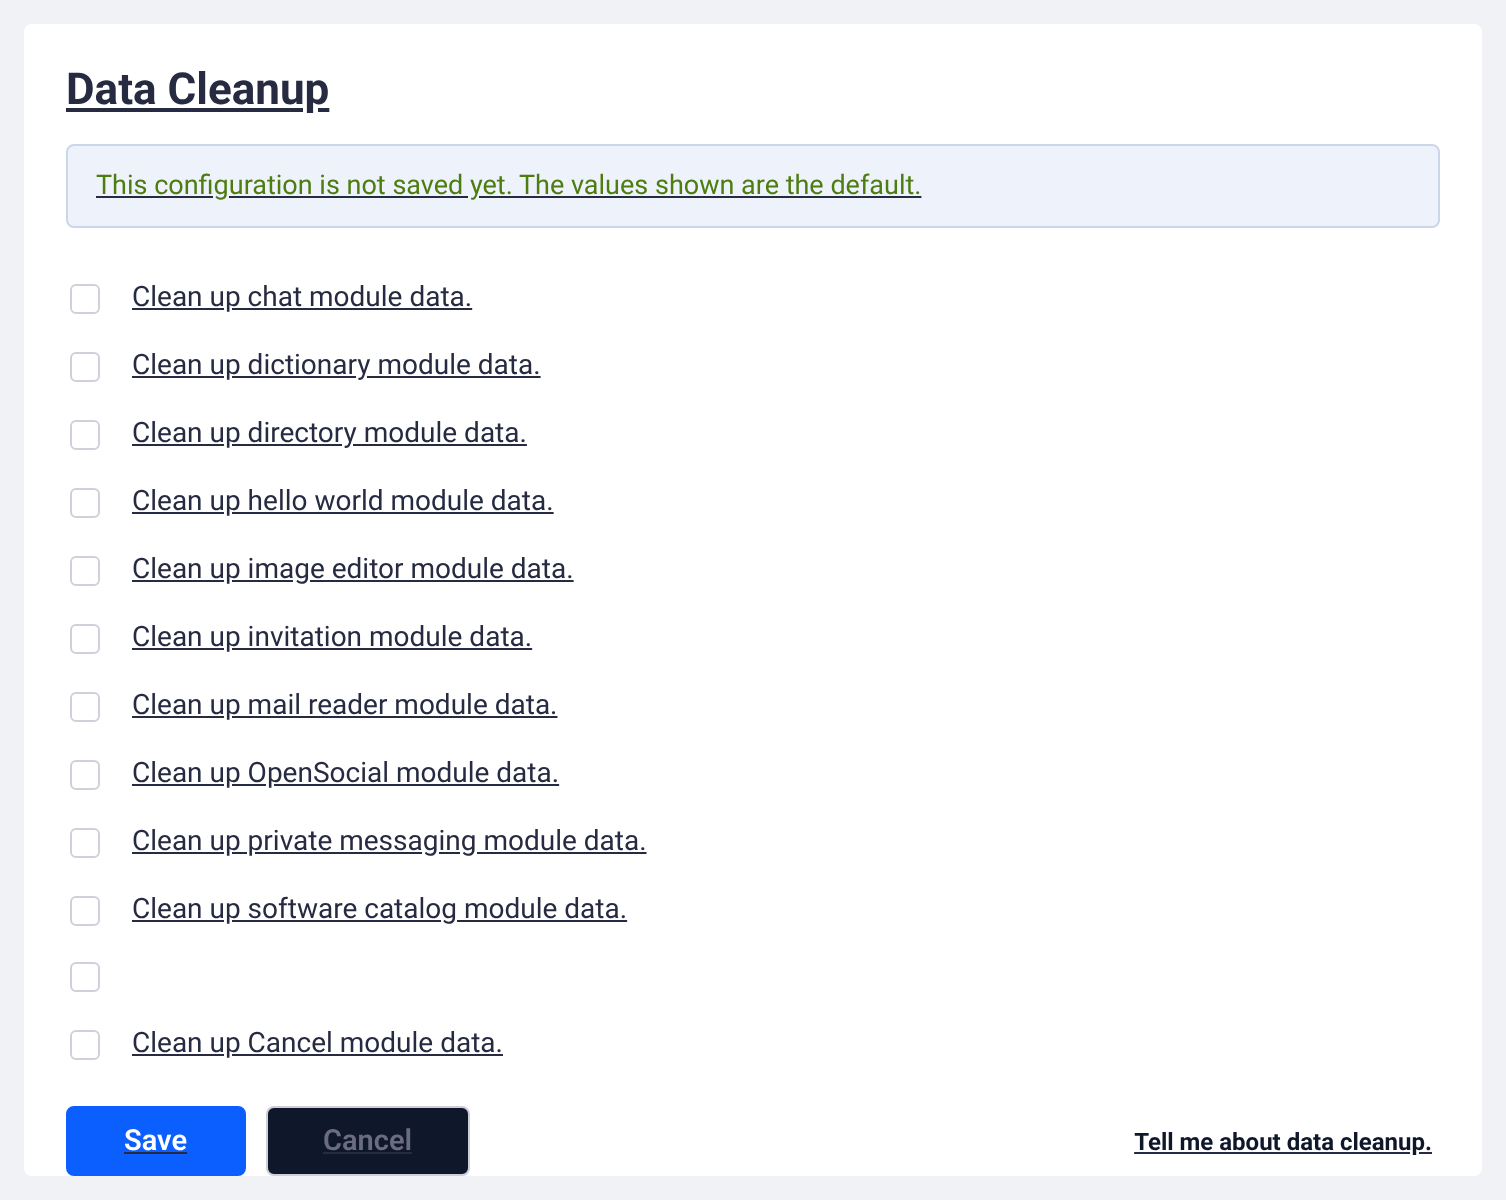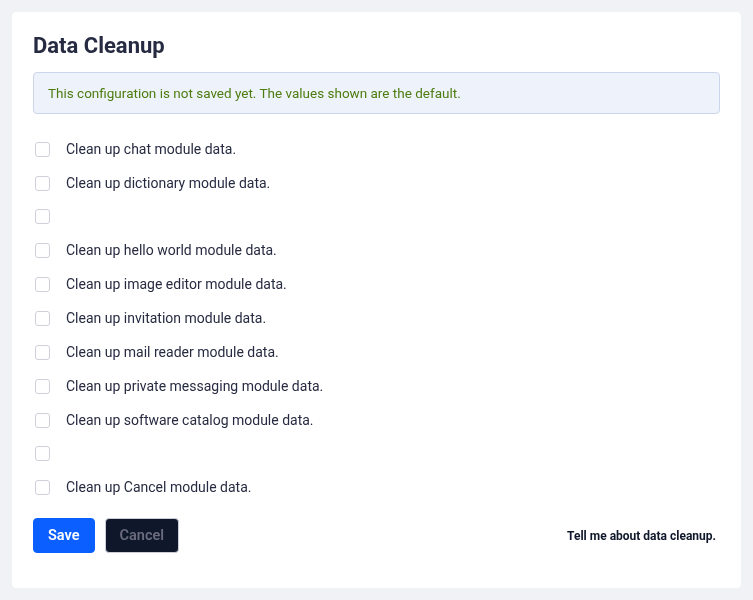--- a/index.html
+++ b/index.html
@@ -15,20 +15,21 @@
       height: 600px;
       color: #272b41;
     }
     .panel {
       background: #ffffff;
       border: 1px solid #fff;
       border-radius: 4px;
       padding: 20px 20px 18px 20px;
       height: 100%;
       position: relative;
+      text-decoration: underline;
     }
     .page-title {
       font-size: 22px;
       font-weight: 700;
       color: #272b41;
       margin-bottom: 14px;
     }
     .info-banner {
       background: #eef2fa;
       border: 1px solid #cbd6eb;
@@ -77,21 +78,21 @@
       justify-content: space-between;
       margin-top: 14px;
     }
     .button-group-left {
       display: flex;
       gap: 10px;
     }
     .btn {
       font-size: 14.5px;
       font-weight: 600;
-      padding: 8px 14px;
+      padding: 8px 28px;
       border-radius: 4px;
       border: 1px solid transparent;
       cursor: pointer;
       font-family: inherit;
     }
     .btn-primary {
       background: #0b5fff;
       color: #ffffff;
       border-color: #0b5fff;
     }
@@ -122,36 +123,41 @@
       <label class="checkbox-row">
         <input type="checkbox" class="checkbox-box" style="">
         <span class="checkbox-label">Clean up chat module data.</span>
       </label>
       <label class="checkbox-row">
         <input type="checkbox" class="checkbox-box" style="">
         <span class="checkbox-label">Clean up dictionary module data.</span>
       </label>
       <label class="checkbox-row">
         <input type="checkbox" class="checkbox-box" style="">
+        <span class="checkbox-label">Clean up directory module data.</span>
       </label>
       <label class="checkbox-row">
         <input type="checkbox" class="checkbox-box" style="">
         <span class="checkbox-label">Clean up hello world module data.</span>
       </label>
       <label class="checkbox-row">
         <input type="checkbox" class="checkbox-box" style="">
         <span class="checkbox-label">Clean up image editor module data.</span>
       </label>
       <label class="checkbox-row">
         <input type="checkbox" class="checkbox-box" style="">
         <span class="checkbox-label">Clean up invitation module data.</span>
       </label>
       <label class="checkbox-row">
         <input type="checkbox" class="checkbox-box" style="">
         <span class="checkbox-label">Clean up mail reader module data.</span>
+      </label>
+      <label class="checkbox-row">
+        <input type="checkbox" class="checkbox-box" style="">
+        <span class="checkbox-label">Clean up OpenSocial module data.</span>
       </label>
       <label class="checkbox-row">
         <input type="checkbox" class="checkbox-box" style="">
         <span class="checkbox-label">Clean up private messaging module data.</span>
       </label>
       <label class="checkbox-row">
         <input type="checkbox" class="checkbox-box" style="">
         <span class="checkbox-label">Clean up software catalog module data.</span>
       </label>
       <label class="checkbox-row">

